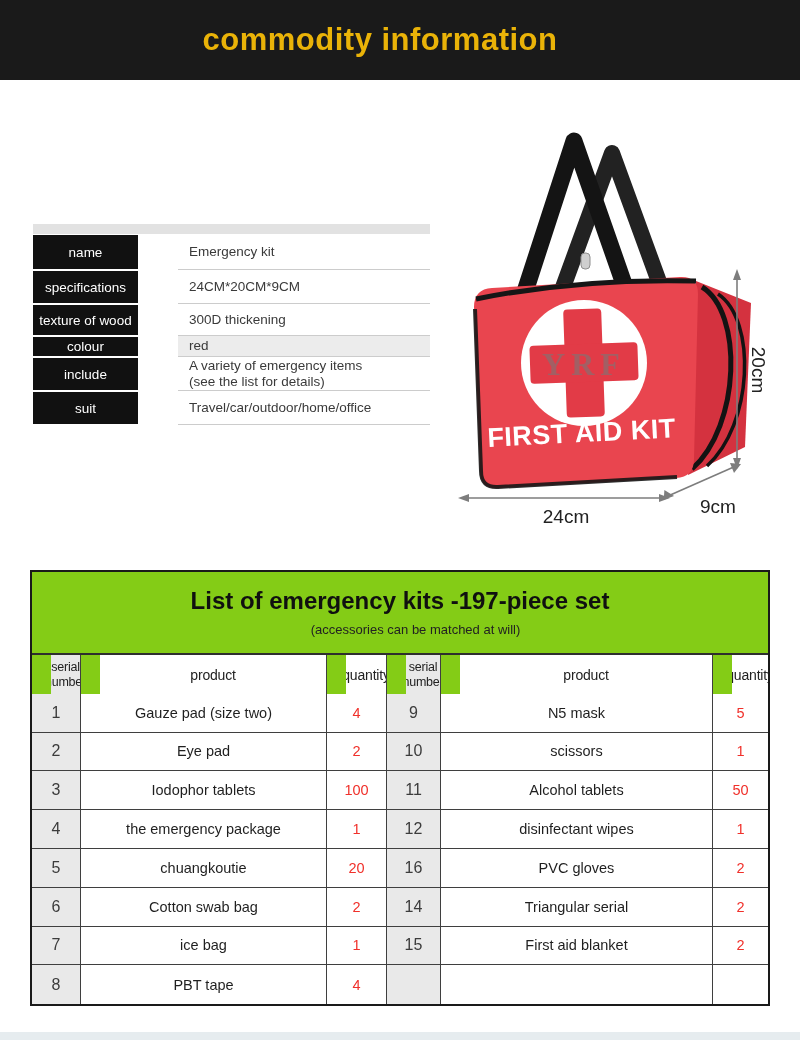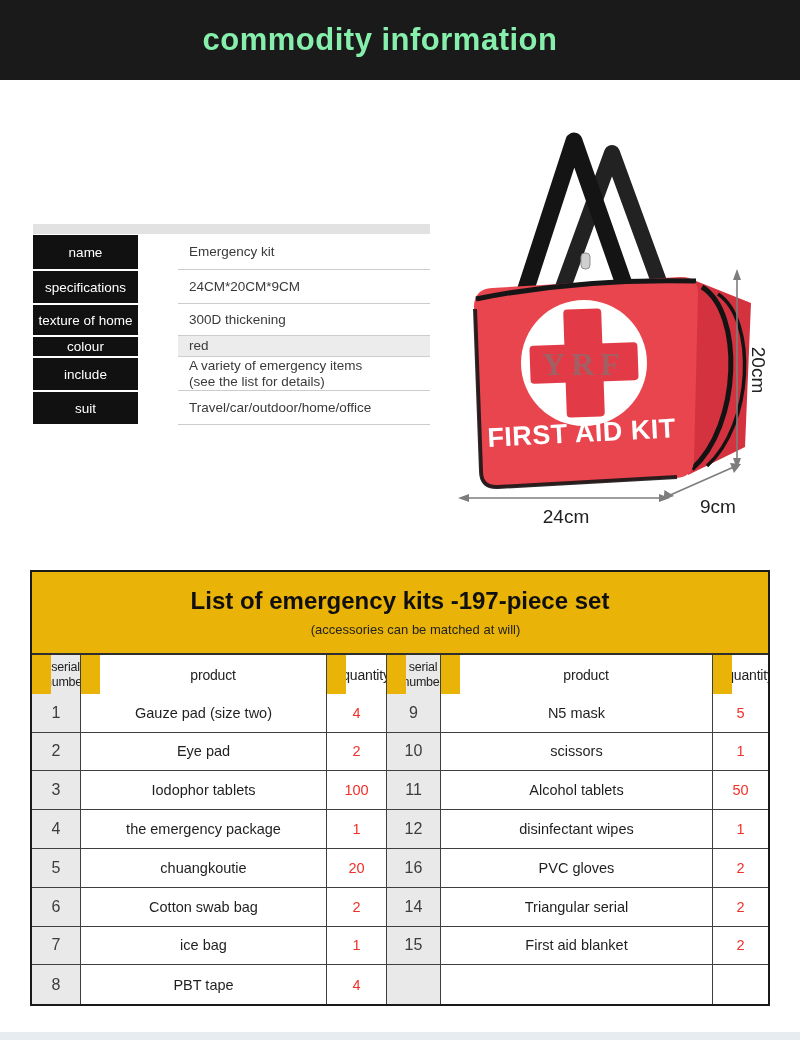--- a/index.html
+++ b/index.html
@@ -9,21 +9,21 @@
     background:#fff; overflow:hidden;
     font-family:"Liberation Sans", sans-serif;
   }
 
   
   .banner {
     position:absolute; left:0; top:0; width:800px; height:80px;
     background:#1a1a1a; display:flex; align-items:center; justify-content:center;
   }
   .banner h1 {
-    color:#86efac; font-size:31px; font-weight:bold; letter-spacing:.5px;
+    color:#eab308; font-size:31px; font-weight:bold; letter-spacing:.5px;
     transform:translateX(-20px);
   }
 
   
   .spec { position:absolute; left:33px; top:224px; width:397px; }
   .spec-topbar { height:10px; background:#e2e2e2; }
   .spec-row { display:flex; align-items:stretch; }
   .spec-label {
     width:105px; background:#111; color:#fff; font-size:13.5px;
     display:flex; align-items:center; justify-content:center; text-align:center;
@@ -36,21 +36,21 @@
   }
   .spec-row.gray .spec-value { background:#ececec; }
   .h36{height:36px}.h34{height:34px}.h32{height:32px}.h33{height:21px}.h39{height:39px}
 
   
   .product-art { position:absolute; left:440px; top:95px; width:360px; height:440px; }
 
   
   .kit-table {
     position:absolute; left:30px; top:570px; width:740px;
-    border:2px solid #1a1a1a; background:#eab308;
+    border:2px solid #1a1a1a; background:#84cc16;
   }
   .kit-head { height:83px; text-align:center; border-bottom:2px solid #2e2e2e; padding-top:15px; }
   .kit-title { font-size:24px; font-weight:bold; color:#101010; }
   .kit-subtitle { font-size:13px; color:#222; margin-top:7px;margin-left:31px; }
   .kit-grid {
     display:grid;
     grid-template-columns:49px 246px 60px 54px 272px 55px;
     grid-auto-rows:38.8px;
   }
   .kit-grid .hrow { height:40px; }
@@ -85,21 +85,21 @@
     <div class="spec-topbar"></div>
     <div class="spec-row h36">
       <div class="spec-label">name</div>
       <div class="spec-value">Emergency kit</div>
     </div>
     <div class="spec-row h34">
       <div class="spec-label">specifications</div>
       <div class="spec-value">24CM*20CM*9CM</div>
     </div>
     <div class="spec-row h32">
-      <div class="spec-label">texture of home</div>
+      <div class="spec-label">texture of wood</div>
       <div class="spec-value">300D thickening</div>
     </div>
     <div class="spec-row h33 gray">
       <div class="spec-label">colour</div>
       <div class="spec-value">red</div>
     </div>
     <div class="spec-row h34">
       <div class="spec-label">include</div>
       <div class="spec-value">A variety of emergency items
  (see the list for details)</div>

